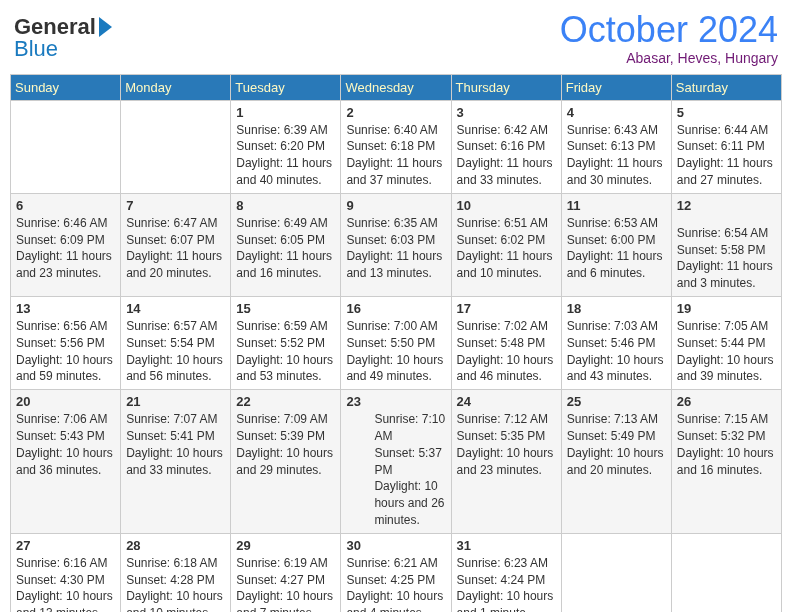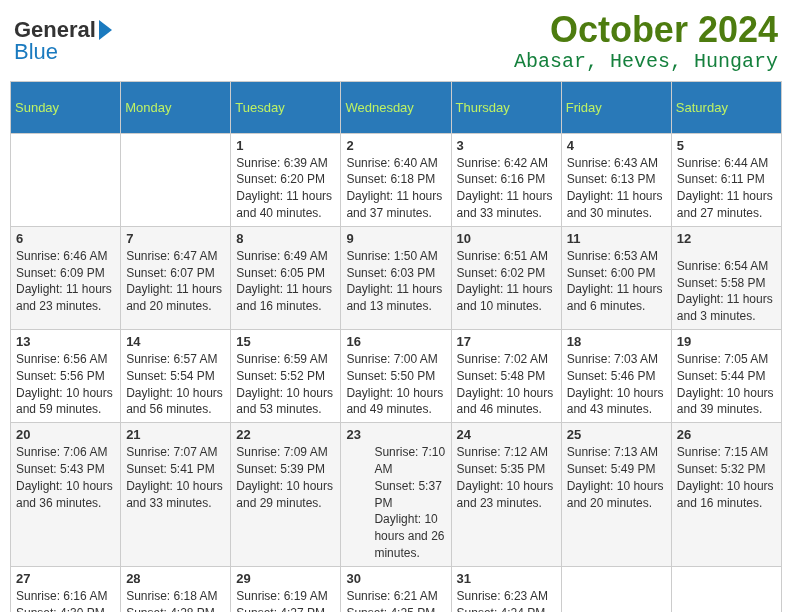--- a/index.html
+++ b/index.html
@@ -20,38 +20,37 @@
     .logo {
       display: flex;
       flex-direction: column;
       align-items: flex-start;
     }
     .title-area {
       text-align: right;
     }
     .month-title {
       font-size: 36px;
-      font-weight: bold;
-      color: #4d7c0f;
+      font-weight: normal;
+      color: #3b82f6;
       line-height: 1.1;
     }
     .location {
-      font-size: 20px;
-      color: #15803d;
-      font-family: Liberation Mono, monospace;
+      font-size: 14px;
+      color: #701a75;
     }
     .calendar {
       width: 100%;
       border-collapse: collapse;
       font-size: 11px;
     }
     .calendar th {
       background-color: #2979b8;
-      color: #bef264;
-      padding: 18px 4px;
+      color: #fef9c3;
+      padding: 5px 4px;
       text-align: left;
       font-size: 13px;
       font-weight: normal;
       border: 1px solid #ccc;
     }
     .calendar td {
       border: 1px solid #ccc;
       vertical-align: top;
       padding: 4px 5px;
       width: calc(100% / 7);
@@ -158,21 +157,21 @@
 Daylight: 11 hours and 20 minutes.</div>
         </td>
         <td>
           <span class="day-num">8</span>
           <div class="day-info" style="white-space: pre-line;">Sunrise: 6:49 AM
 Sunset: 6:05 PM
 Daylight: 11 hours and 16 minutes.</div>
         </td>
         <td>
           <span class="day-num">9</span>
-          <div class="day-info" style="white-space: pre-line;">Sunrise: 1:50 AM
+          <div class="day-info" style="white-space: pre-line;">Sunrise: 6:35 AM
 Sunset: 6:03 PM
 Daylight: 11 hours and 13 minutes.</div>
         </td>
         <td>
           <span class="day-num">10</span>
           <div class="day-info" style="white-space: pre-line;">Sunrise: 6:51 AM
 Sunset: 6:02 PM
 Daylight: 11 hours and 10 minutes.</div>
         </td>
         <td>

